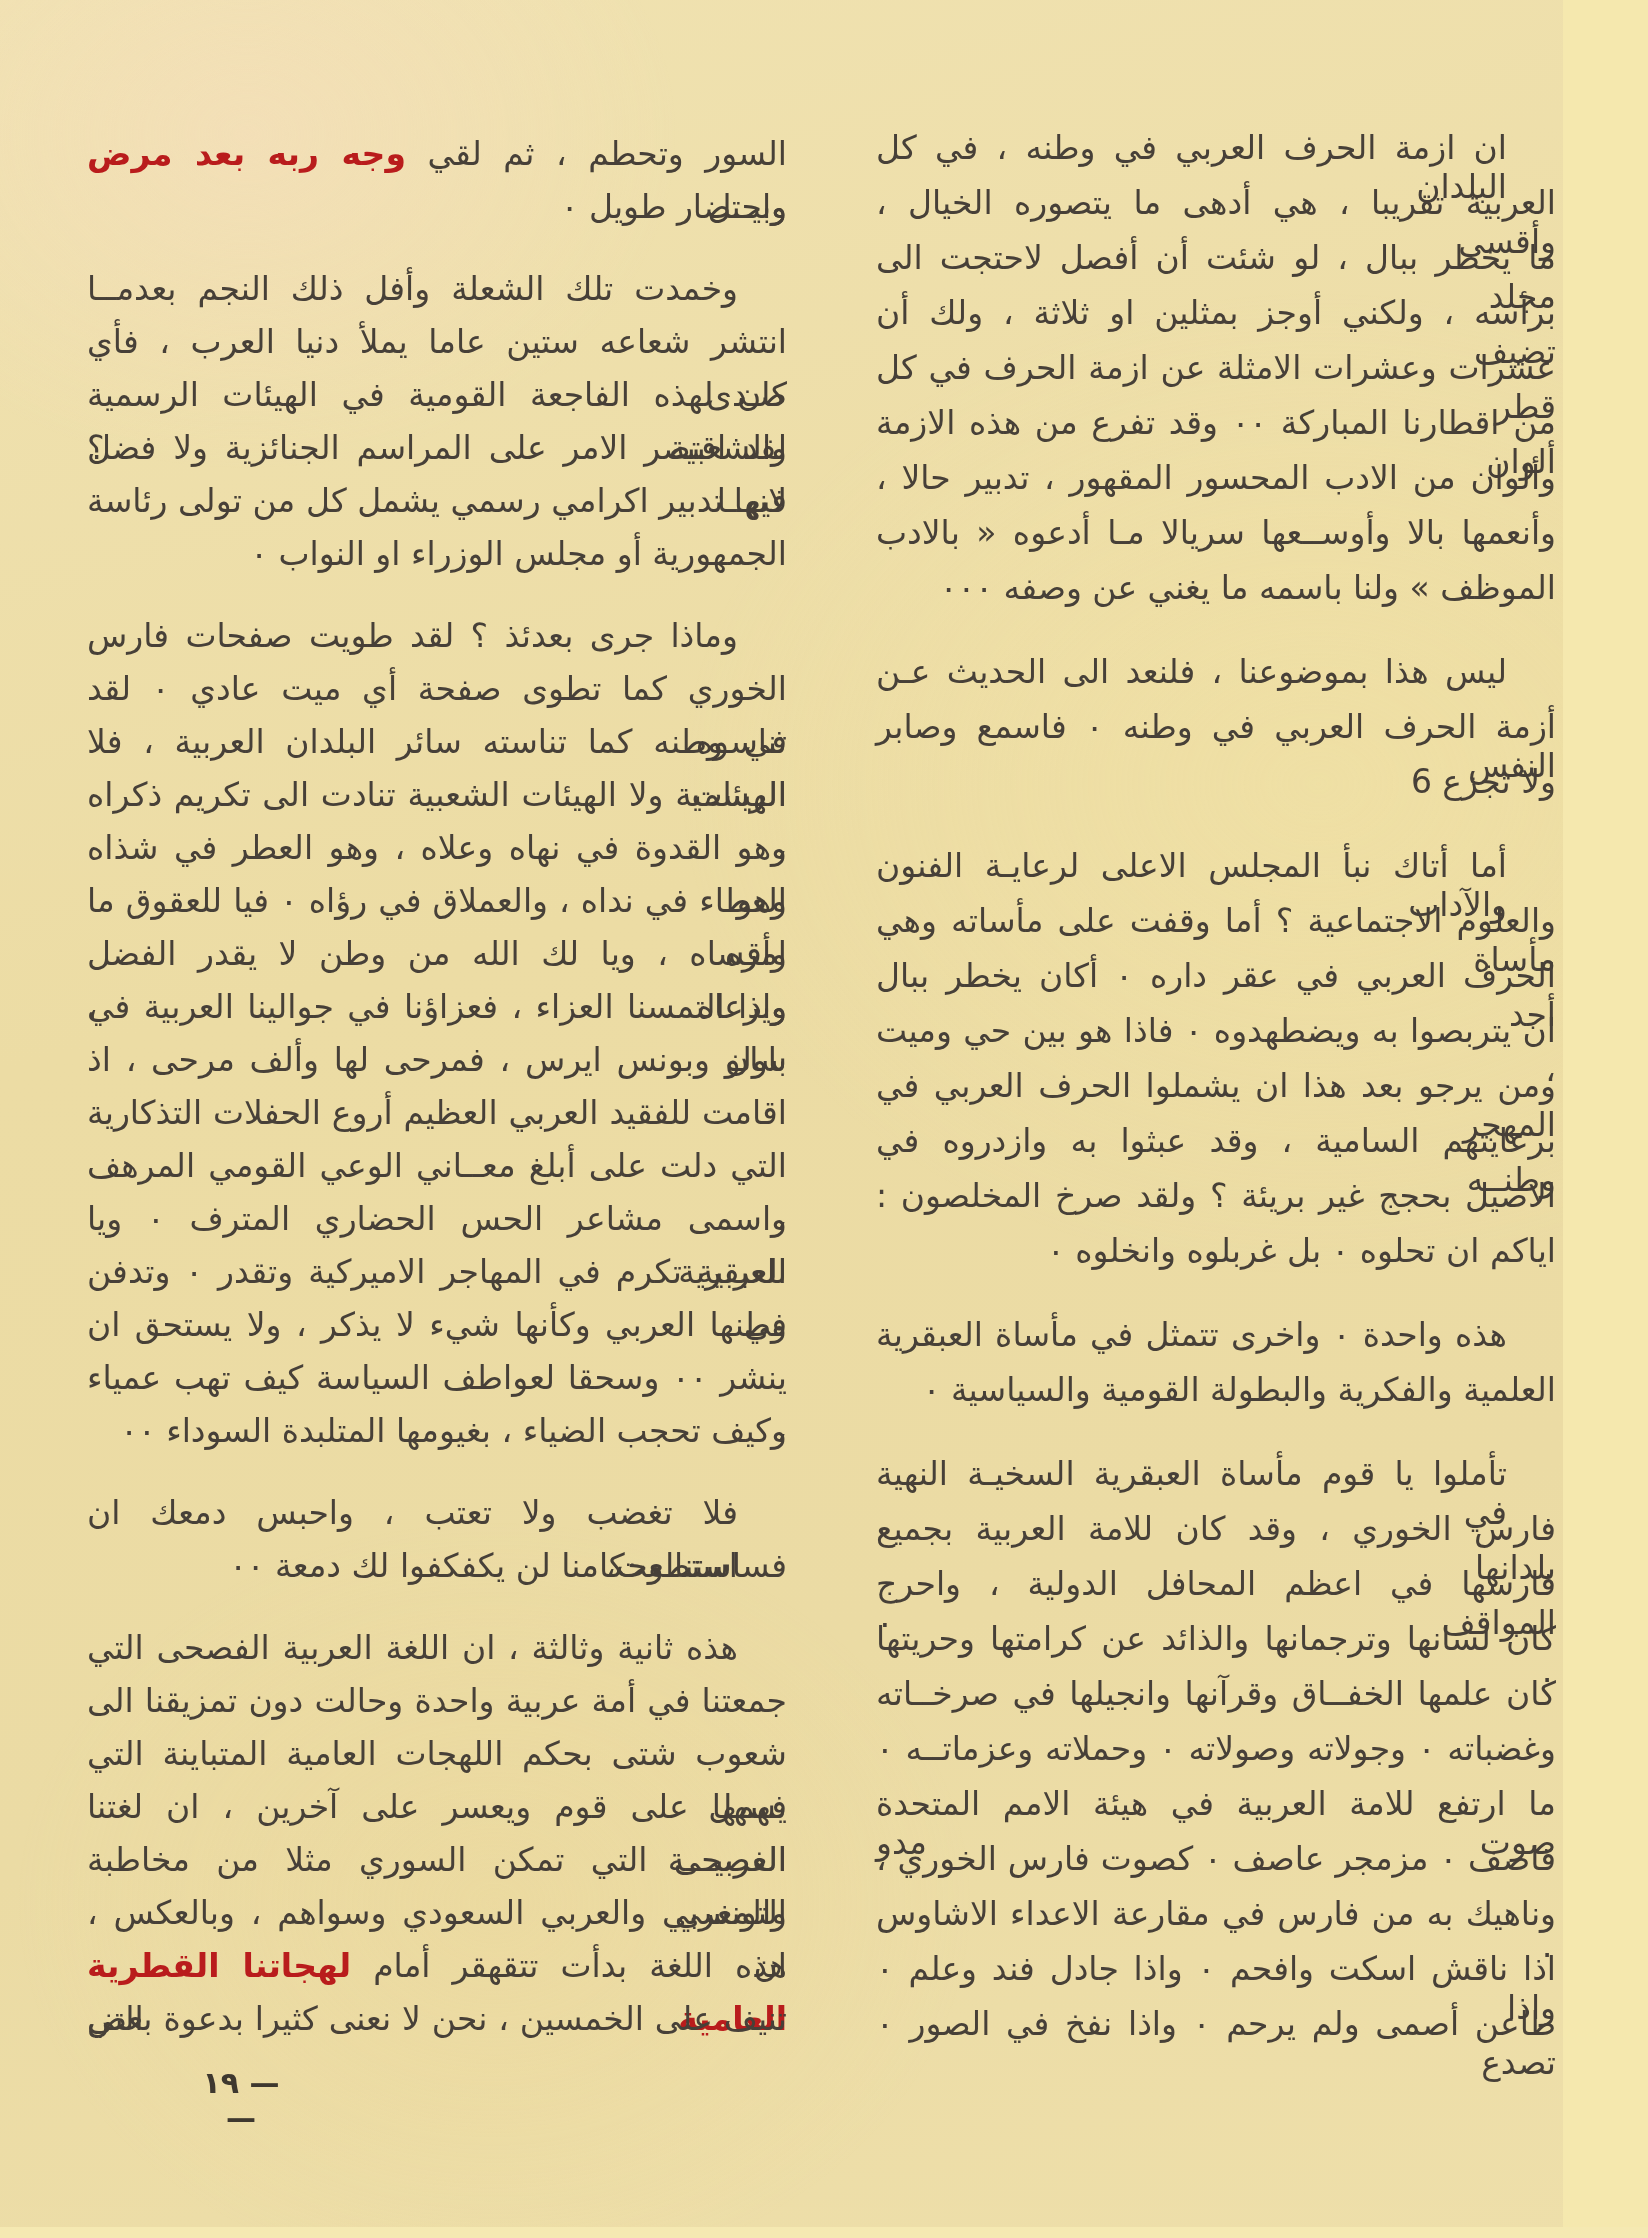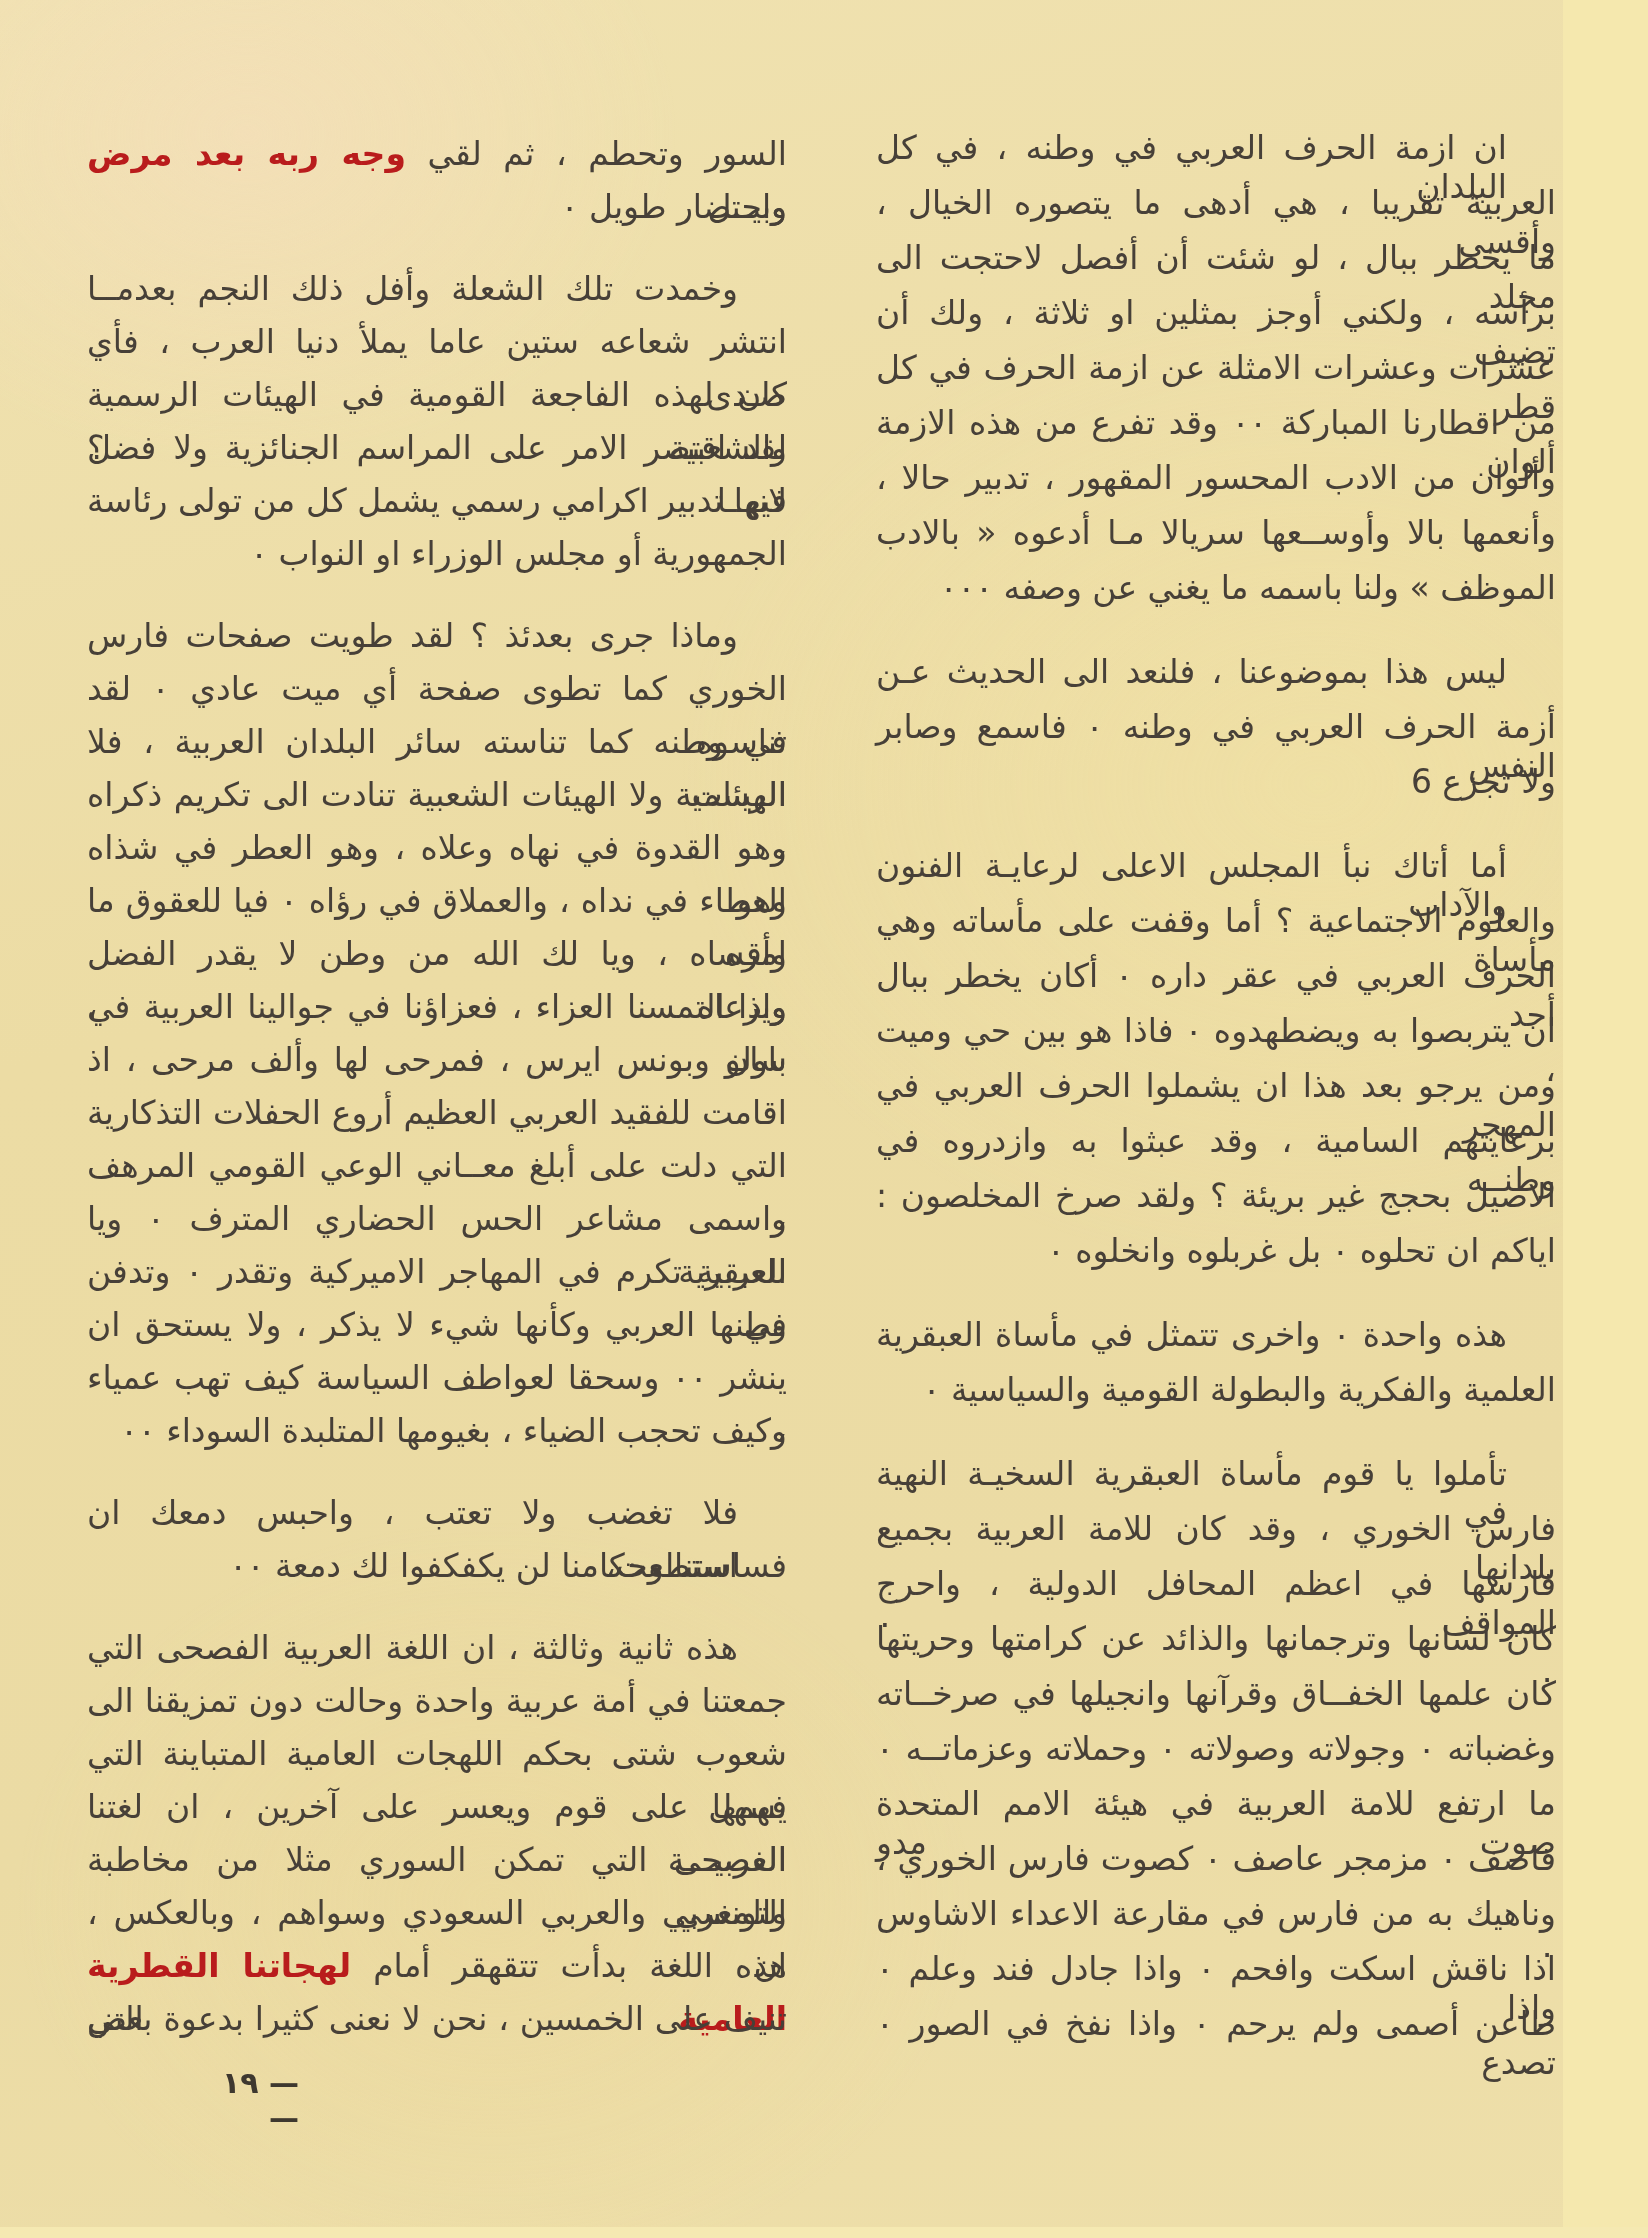--- a/index.html
+++ b/index.html
@@ -43,20 +43,21 @@
     overflow: visible;
   }
   .line.end { text-align-last: right; -moz-text-align-last: right; }
   .line.indent { padding-right: 49px; }
   .line.gap { margin-top: 29px; }
   .bold { font-weight: 700; color: #b91c1c; }
   .page-number {
     position: absolute;
     left: 183px; top: 2065px;
     width: 116px;
+    text-align: center;
     direction: rtl;
     font-size: 30px;
     font-weight: 700;
     color: #3e382f;
     letter-spacing: 4.1px;
   }
 </style>
 </head>
 <body>
 

